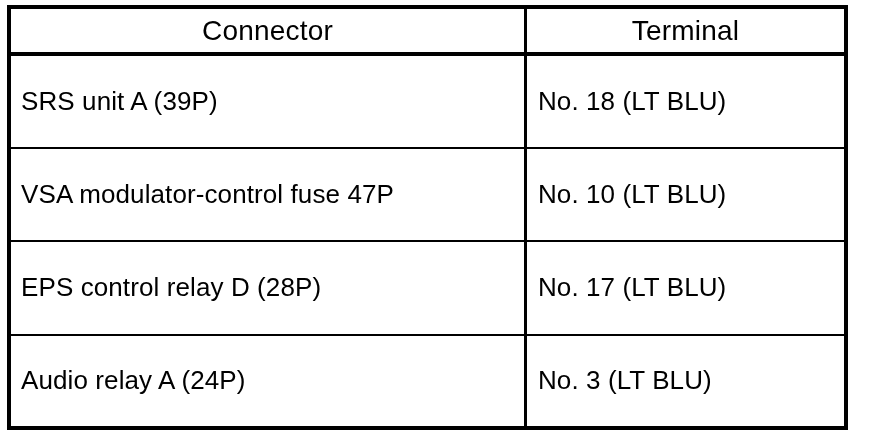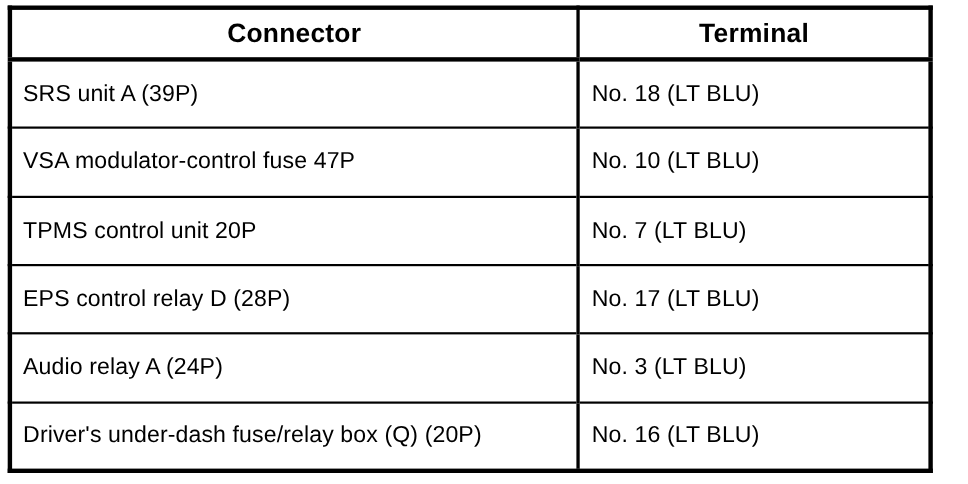--- a/index.html
+++ b/index.html
@@ -44,34 +44,34 @@
     box-sizing: border-box;
     margin: 0;
     padding: 0;
     vertical-align: middle;
     background: #ffffff;
   }
 
   
   .header-row th {
     height: 47px;
-    font-size: 24px;
-    font-weight: bold;
+    font-size: 28px;
+    font-weight: normal;
     text-align: center;
     letter-spacing: 0.2px;
     border-bottom: 4px solid #000000;
   }
   .header-row th.cell-connector {
     border-right: 3px solid #000000;
   }
 
   
   .data-row td {
     height: 53px;
-    font-size: 21px;
+    font-size: 26px;
     font-weight: normal;
     text-align: left;
     letter-spacing: 0.1px;
     border-top: 2px solid #000000;
   }
   .data-row:first-of-type td {
     border-top: 0;
   }
   .data-row td.cell-connector {
     padding-left: 10px;
@@ -121,53 +121,37 @@
 
       <tr class="data-row">
         <td class="cell-connector">
           <span class="cell-text">VSA modulator-control fuse 47P</span>
         </td>
         <td class="cell-terminal">
           <span class="cell-text">No. 10 (LT BLU)</span>
         </td>
       </tr>
 
-      <tr class="data-row">
-        <td class="cell-connector">
-          <span class="cell-text">TPMS control unit 20P</span>
-        </td>
-        <td class="cell-terminal">
-          <span class="cell-text">No. 7 (LT BLU)</span>
-        </td>
-      </tr>
 
       <tr class="data-row">
         <td class="cell-connector">
           <span class="cell-text">EPS control relay D (28P)</span>
         </td>
         <td class="cell-terminal">
           <span class="cell-text">No. 17 (LT BLU)</span>
         </td>
       </tr>
 
 
       <tr class="data-row">
         <td class="cell-connector">
           <span class="cell-text">Audio relay A (24P)</span>
         </td>
         <td class="cell-terminal">
           <span class="cell-text">No. 3 (LT BLU)</span>
         </td>
       </tr>
 
-      <tr class="data-row">
-        <td class="cell-connector">
-          <span class="cell-text">Driver's under-dash fuse/relay box (Q) (20P)</span>
-        </td>
-        <td class="cell-terminal">
-          <span class="cell-text">No. 16 (LT BLU)</span>
-        </td>
-      </tr>
 
     </tbody>
   </table>
 
 </div>
 
 </body></html>

